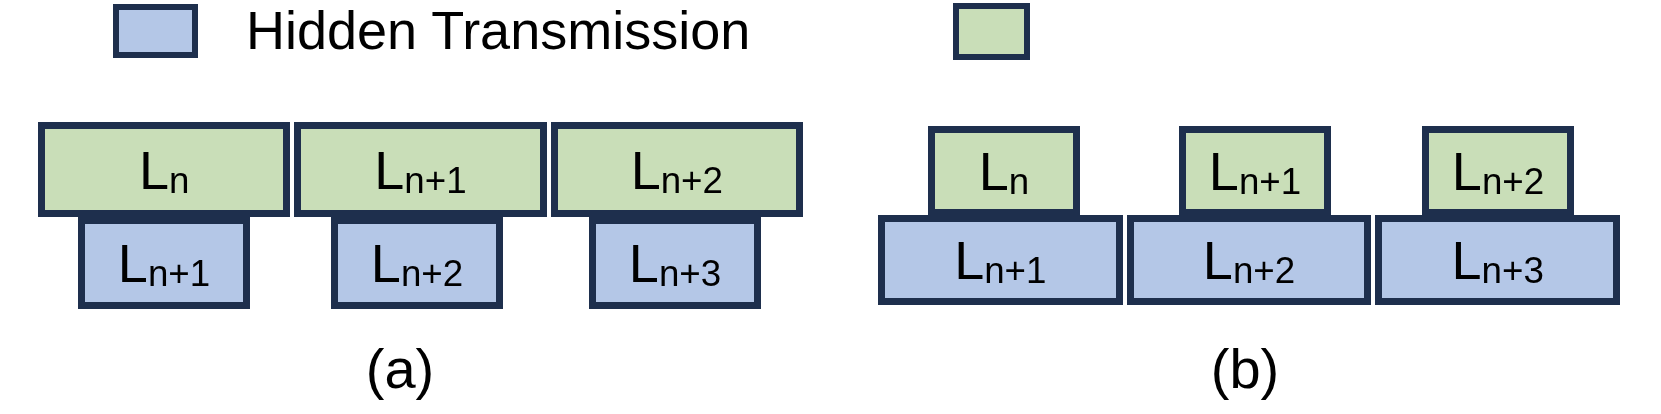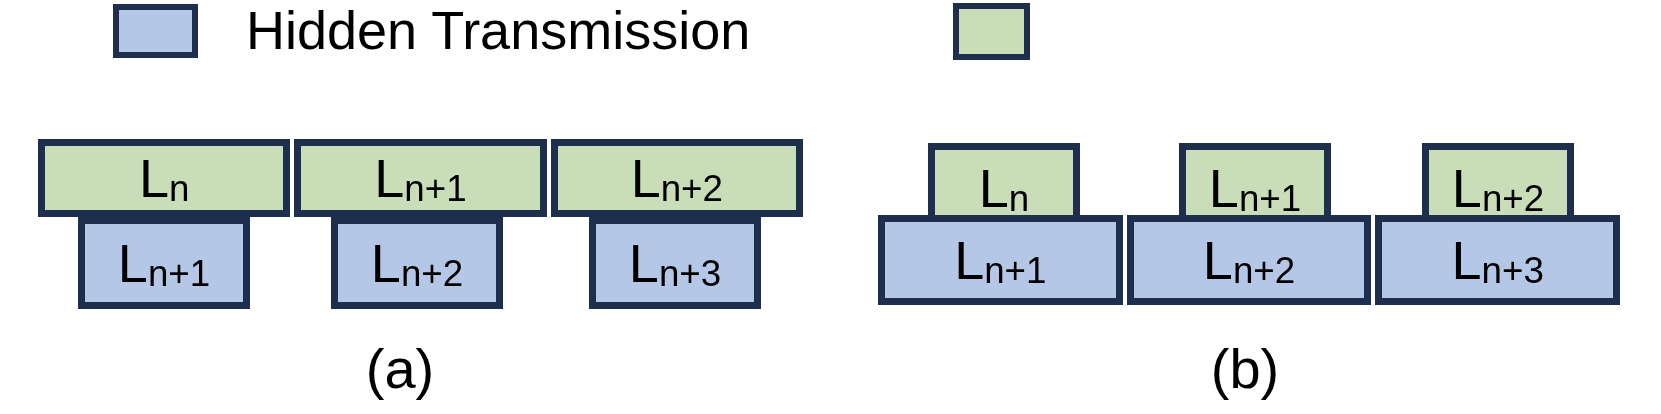--- a/index.html
+++ b/index.html
@@ -45,21 +45,21 @@
   .row-b-hidden { left: 878px; top: 215px; width: 742px; height: 90px; }
 
   .cell {
     flex: 1 1 0;
     box-sizing: border-box;
     border: 7px solid var(--border, #1e2f4d);
     display: flex;
     align-items: center;
     justify-content: center;
   }
-  .kv-fill     { background: var(--fill-green, #c9deb8); margin-top: 17px; }
+  .kv-fill     { background: var(--fill-green, #c9deb8); }
   .hidden-fill { background: var(--fill-blue, #b4c7e7); }
 
   .block {
     position: absolute;
     box-sizing: border-box;
     border: 7px solid var(--border, #1e2f4d);
     display: flex;
     align-items: center;
     justify-content: center;
   }

